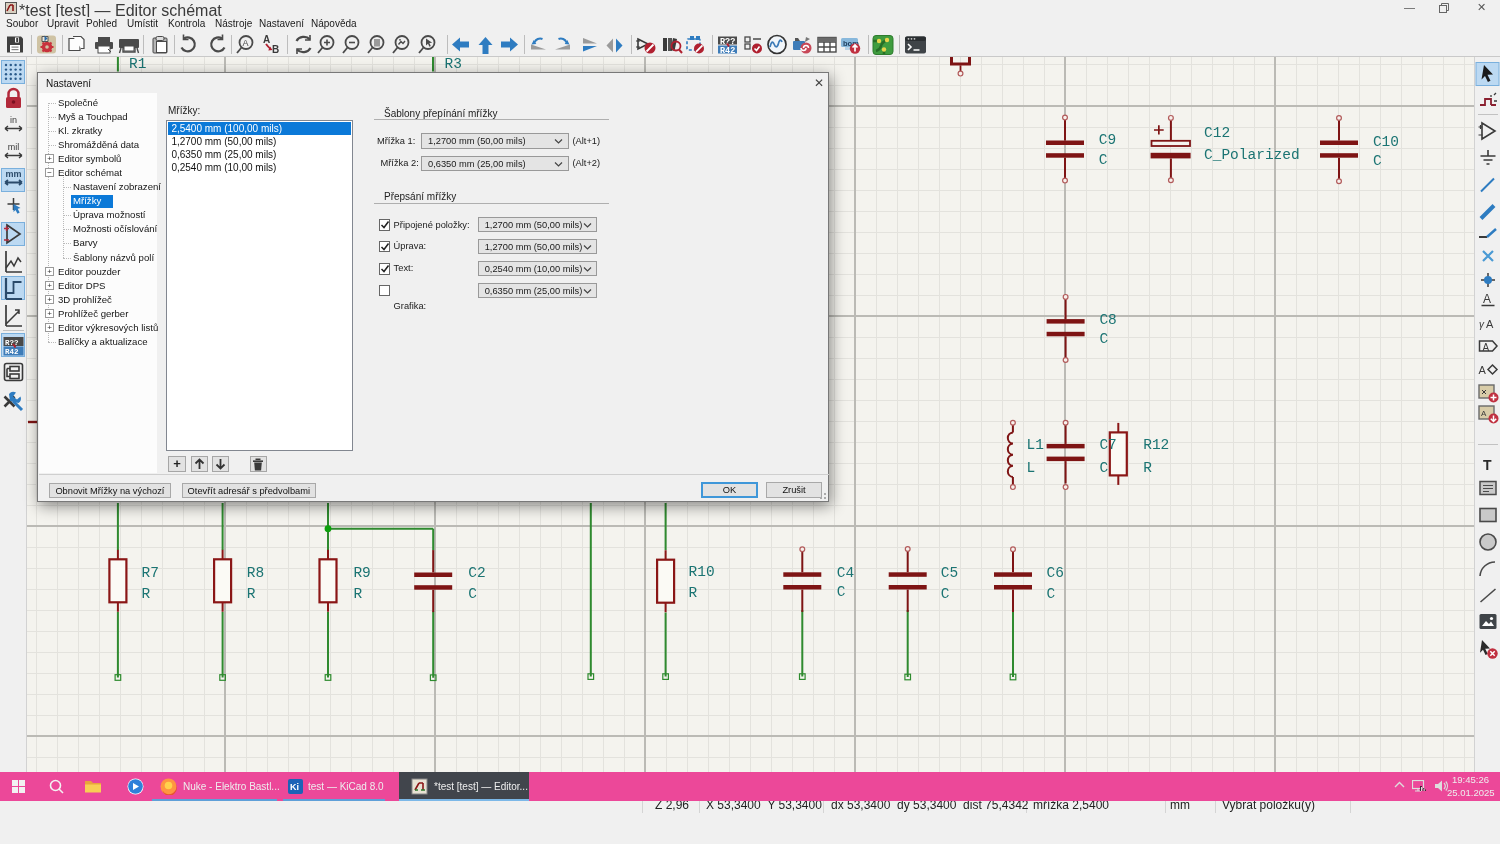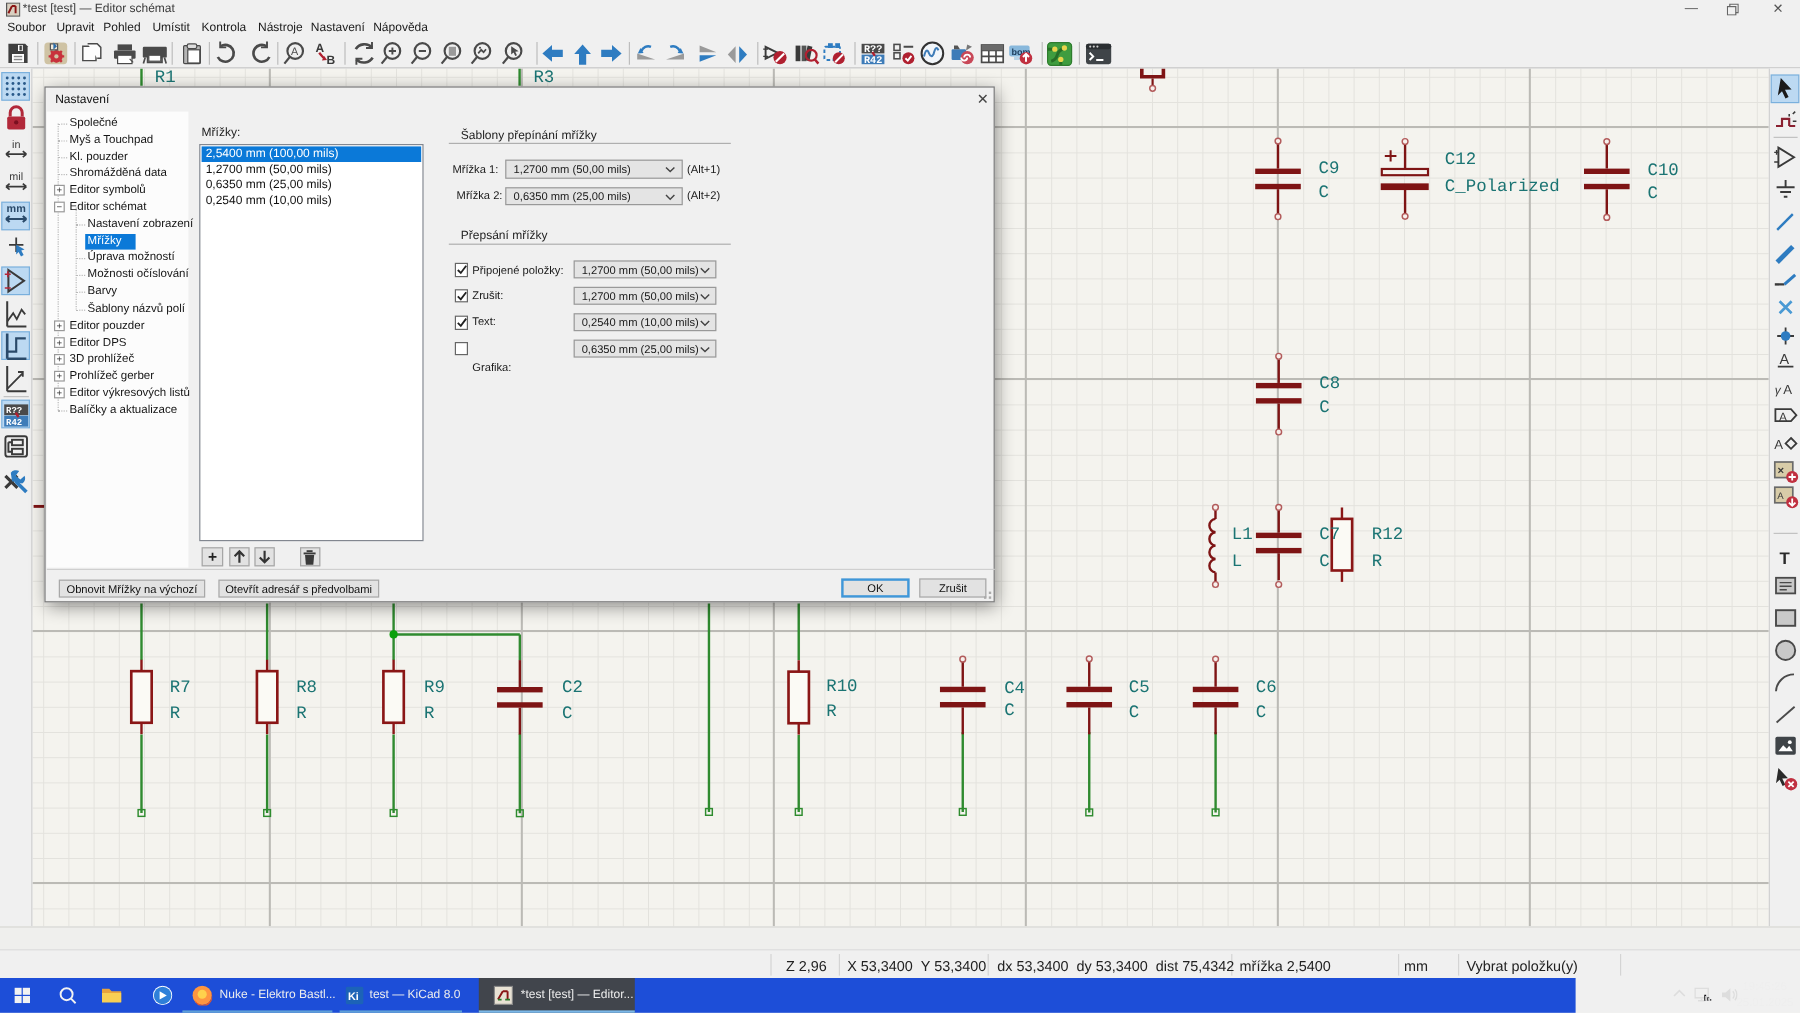--- a/index.html
+++ b/index.html
@@ -1,36 +1,36 @@
 <!DOCTYPE html>
 <html><head><meta charset="utf-8"><style>
 *{margin:0;padding:0;box-sizing:border-box}
 html,body{width:1500px;height:844px;overflow:hidden;font-family:"Liberation Sans",sans-serif;background:#f0f0f0}
 .abs{position:absolute}
 #titlebar{position:absolute;left:0;top:0;width:1500px;height:17px;background:#f0f0f0}
-#titlebar .t{position:absolute;left:19px;top:2px;font-size:10px;color:#3a3a3a}
+#titlebar .t{position:absolute;left:19px;top:2px;font-size:16px;color:#3a3a3a}
 #menubar{position:absolute;left:0;top:17px;width:1500px;height:16px;background:#f0f0f0}
 #menubar span{position:absolute;top:1px;font-size:10px;color:#1a1a1a}
 #toolbar{position:absolute;left:0;top:33px;width:1500px;height:24px;background:#f0f0f0;border-bottom:1px solid #c9c9c9}
 #canvas{position:absolute;left:27px;top:57px;width:1447px;height:715px;background-color:#f4f3ee;
 background-image:
 repeating-linear-gradient(90deg,#bbbab5 0 2px,transparent 2px 210px),
 repeating-linear-gradient(#bbbab5 0 2px,transparent 2px 210px),
 repeating-linear-gradient(90deg,#e3e2dd 0 1px,transparent 1px 21px),
 repeating-linear-gradient(#e3e2dd 0 1px,transparent 1px 21px);
 background-size:210px 100%,100% 210px,21px 100%,100% 21px;
 background-position:197px 0,0 48px,9px 0,0 7px}
 #schem{position:absolute;left:0;top:57px;width:1500px;height:715px;z-index:2}
 #lefttb{position:absolute;left:0;top:57px;width:27px;height:715px;background:#f0f0f0;border-right:1px solid #d2d2d2;z-index:3}
 #righttb{position:absolute;left:1474px;top:57px;width:26px;height:715px;background:#f0f0f0;border-left:1px solid #d2d2d2;z-index:3}
 #hscroll{position:absolute;left:0;top:772px;width:1500px;height:19px;background:#efefed;border-top:1px solid #d8d8d4;z-index:3}
 #status{position:absolute;left:0;top:791px;width:1500px;height:24px;background:#f0f0f0;border-top:1px solid #dcdcdc;z-index:4}
 #status span{position:absolute;top:6px;font-size:12px;color:#222}
 #status i{position:absolute;top:3px;width:1px;height:18px;background:#d4d4d4}
-#taskbar{position:absolute;left:0;top:815px;width:1313px;height:29px;background:#1d4ed8;z-index:6}
+#taskbar{position:absolute;left:0;top:772px;width:1500px;height:29px;background:#ec4899;z-index:6}
 #taskbar .app{position:absolute;top:0;height:29px}
 #taskbar .txt{position:absolute;font-size:10px;color:#eee;top:9px;white-space:nowrap}
 #dialog{position:absolute;left:37px;top:72px;width:792px;height:430px;background:#f0f0f0;border:1px solid #787878;box-shadow:2px 4px 14px rgba(0,0,0,.45);z-index:5}
 #dialog .ttl{position:absolute;left:8px;top:5px;font-size:10px;color:#111}
 #dialog .x{position:absolute;left:776px;top:3px;font-size:12px;color:#444}
 #tree{position:absolute;left:1px;top:20px;width:118px;height:380px;background:#fcfcfc}
 #tree span{position:absolute;font-size:9.6px;color:#151515;white-space:nowrap}
 #tree .tb{position:absolute;left:6px;width:9px;height:9px;border:1px solid #999;background:#fff;font-size:8px;line-height:7px;text-align:center;color:#333}
 #lstlbl{position:absolute;left:130px;top:32px;font-size:10px;color:#222}
 #listbox{position:absolute;left:128.4px;top:46.8px;width:186.2px;height:331px;background:#fff;border:1px solid #828790}
@@ -608,21 +608,21 @@
 <div style="position:absolute;left:9px;top:38px;width:8px;border-top:1px dotted #b9b9b9"></div>
 <div style="position:absolute;left:9px;top:52px;width:8px;border-top:1px dotted #b9b9b9"></div>
 <div style="position:absolute;left:9px;top:249px;width:8px;border-top:1px dotted #b9b9b9"></div>
 <div style="position:absolute;left:24px;top:94px;width:8px;border-top:1px dotted #b9b9b9"></div>
 <div style="position:absolute;left:24px;top:122px;width:8px;border-top:1px dotted #b9b9b9"></div>
 <div style="position:absolute;left:24px;top:136px;width:8px;border-top:1px dotted #b9b9b9"></div>
 <div style="position:absolute;left:24px;top:150px;width:8px;border-top:1px dotted #b9b9b9"></div>
 <div style="position:absolute;left:24px;top:165px;width:8px;border-top:1px dotted #b9b9b9"></div>
 <span style="left:19px;top:3.5px">Společné</span>
 <span style="left:19px;top:17.5px">Myš a Touchpad</span>
-<span style="left:19px;top:31.5px">Kl. pouzder</span>
+<span style="left:19px;top:31.5px">Kl. zkratky</span>
 <span style="left:19px;top:45.5px">Shromážděná data</span>
 <span style="left:19px;top:59.5px">Editor symbolů</span>
 <span style="left:19px;top:73.5px">Editor schémat</span>
 <span style="left:34px;top:87.5px">Nastavení zobrazení</span>
 <div style="position:absolute;left:31.5px;top:101.8px;width:42px;height:13.4px;background:#0b79d8"></div>
 <span style="left:34px;top:101.5px;color:#fff">Mřížky</span>
 <span style="left:34px;top:115.5px">Úprava možností</span>
 <span style="left:34px;top:129.5px">Možnosti očíslování</span>
 <span style="left:34px;top:143.5px">Barvy</span>
 <span style="left:34px;top:158.5px">Šablony názvů polí</span>
@@ -689,21 +689,21 @@
       <b>1,2700 mm (50,00 mils)</b>
       <svg class="abs" style="right:4px;top:4px" width="9" height="7" viewBox="0 0 9 7">
         <path d="M1 1.5 L4.5 5 L8 1.5" stroke="#444" fill="none" stroke-width="1.2"></path>
       </svg>
     </div>
 <div class="cbx" style="left:340.8px;top:167.9px">
       <svg width="10" height="10" viewBox="0 0 10 10">
         <path d="M1.5 5 L4 7.5 L8.5 1.5" stroke="#222" stroke-width="1.5" fill="none"></path>
       </svg>
     </div>
-<div class="lbl" style="left:355.6px;top:168.1px">Zrušit:</div>
+<div class="lbl" style="left:355.6px;top:168.1px">Úprava:</div>
 <div class="combo" style="left:439.7px;top:165.7px;width:119.6px;height:15.4px">
       <b>1,2700 mm (50,00 mils)</b>
       <svg class="abs" style="right:4px;top:4px" width="9" height="7" viewBox="0 0 9 7">
         <path d="M1 1.5 L4.5 5 L8 1.5" stroke="#444" fill="none" stroke-width="1.2"></path>
       </svg>
     </div>
 <div class="cbx" style="left:340.8px;top:190px">
       <svg width="10" height="10" viewBox="0 0 10 10">
         <path d="M1.5 5 L4 7.5 L8.5 1.5" stroke="#222" stroke-width="1.5" fill="none"></path>
       </svg>

